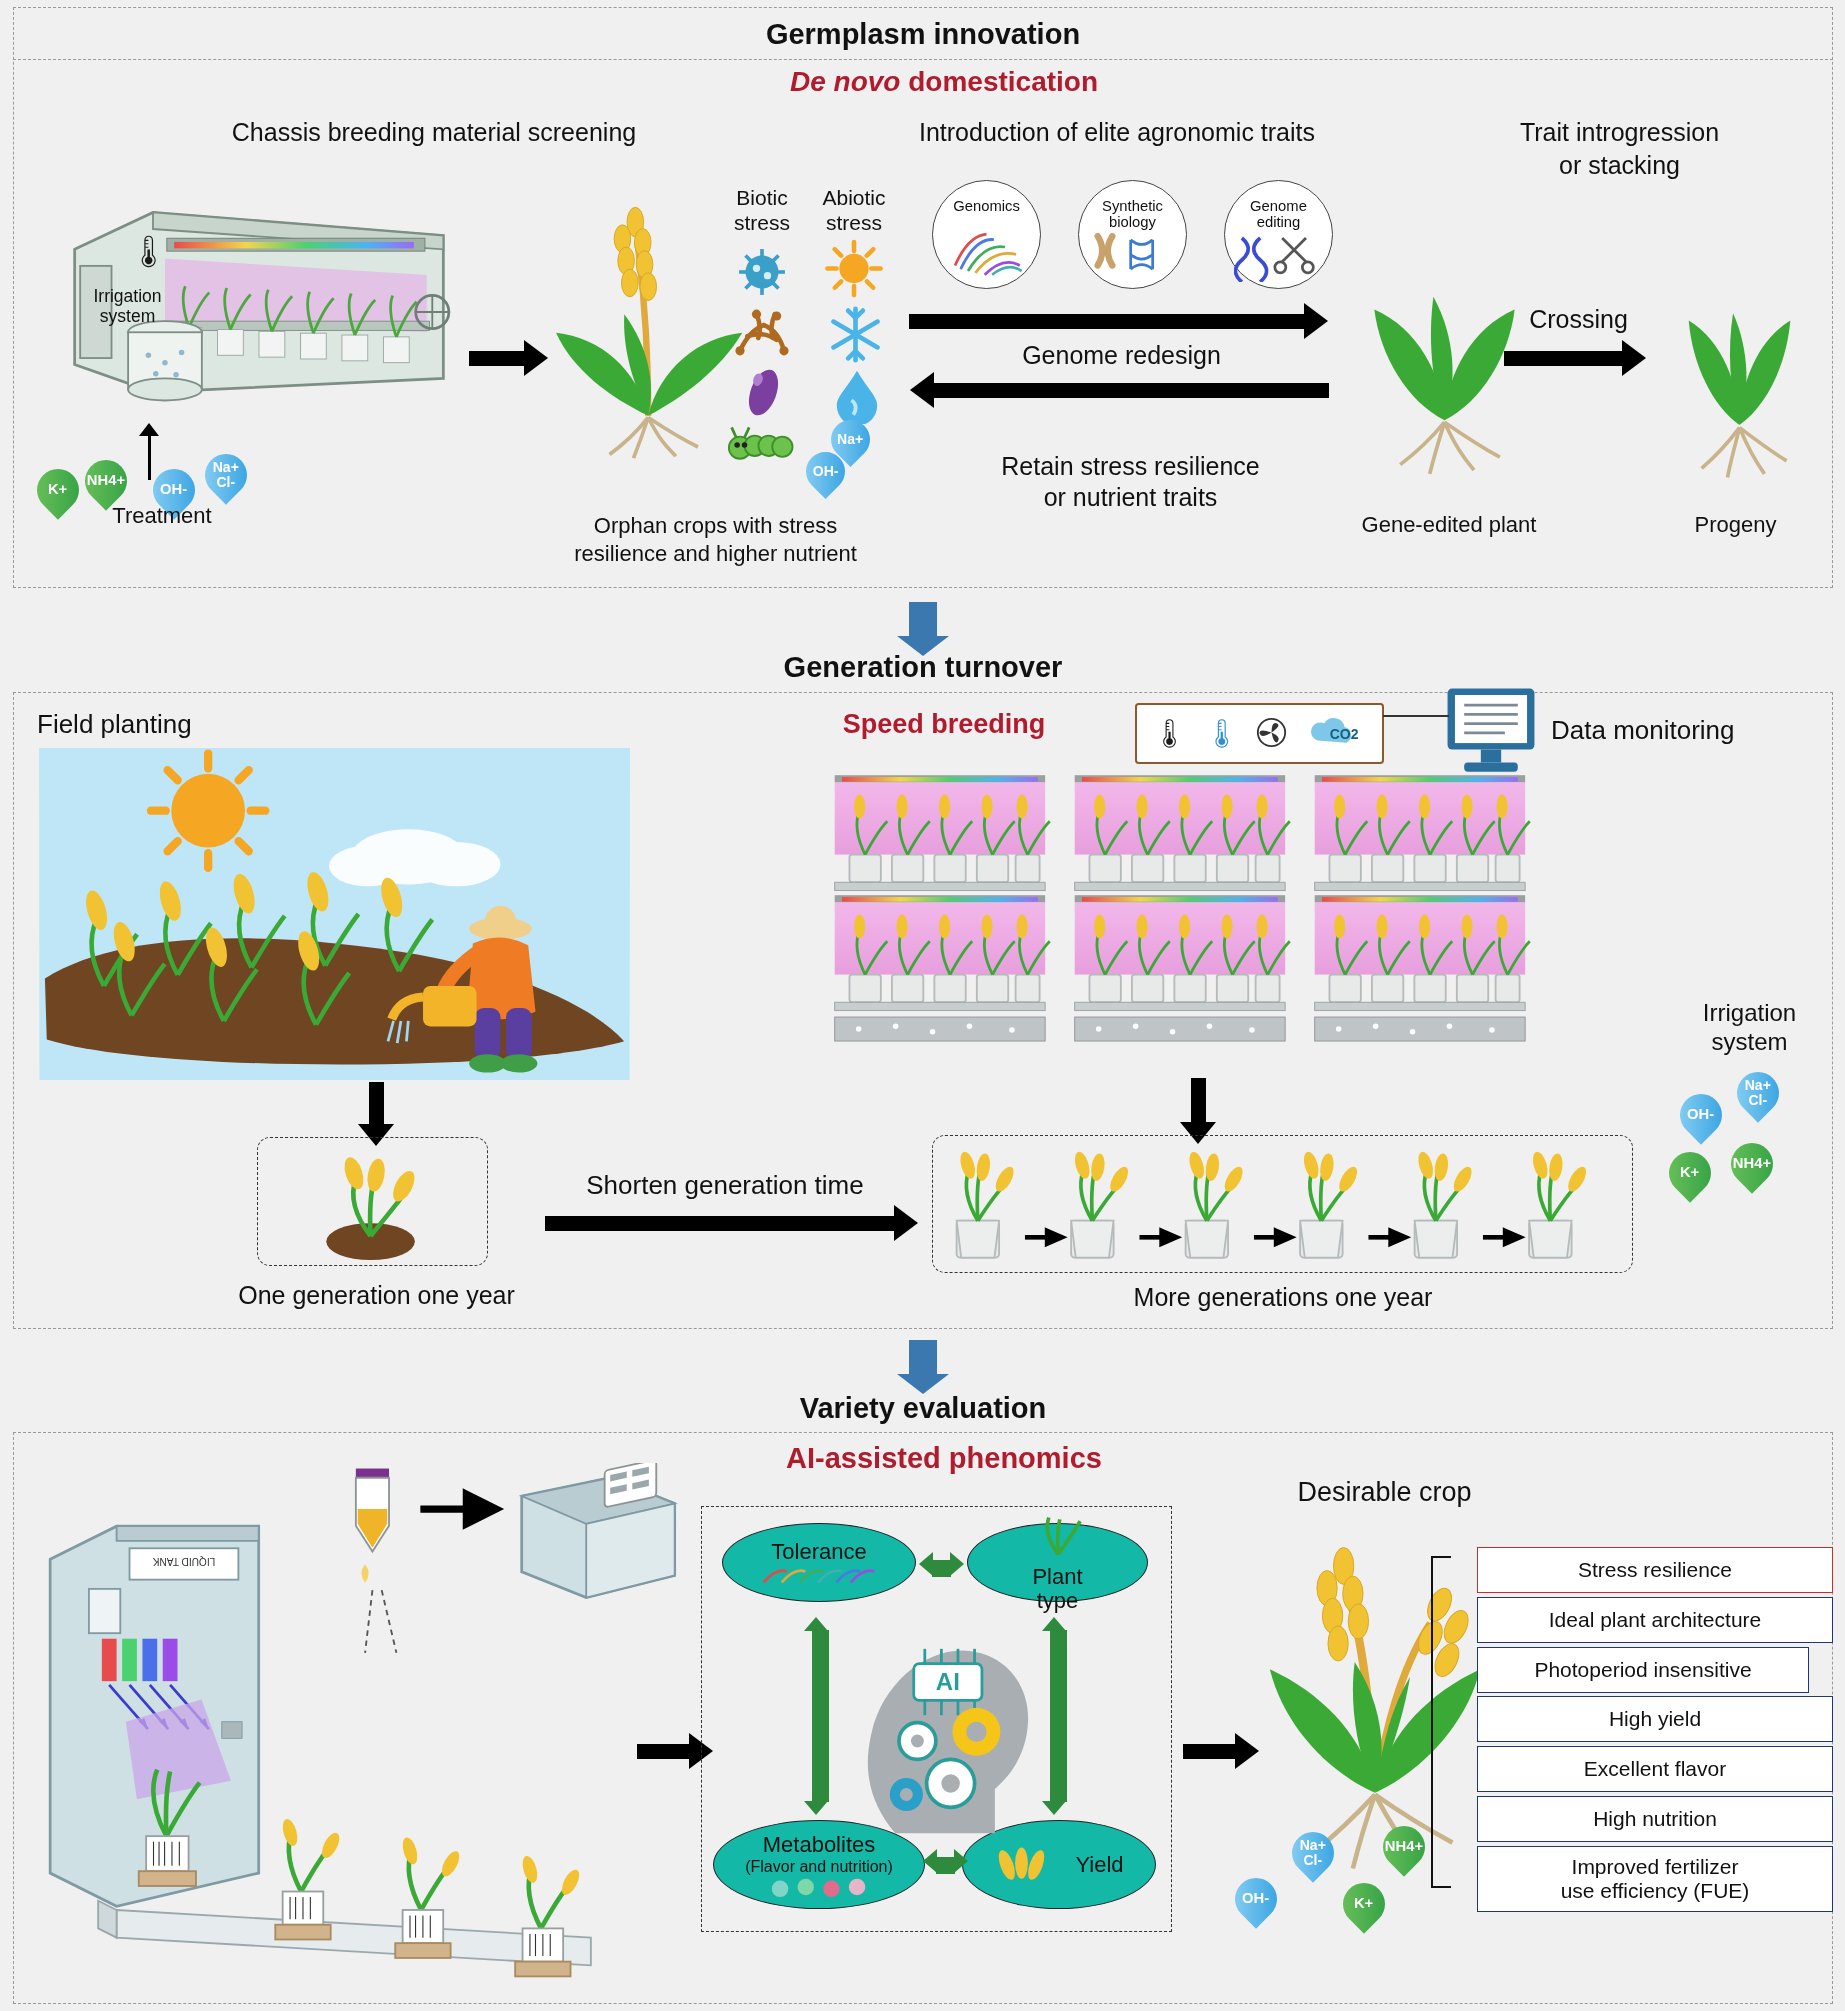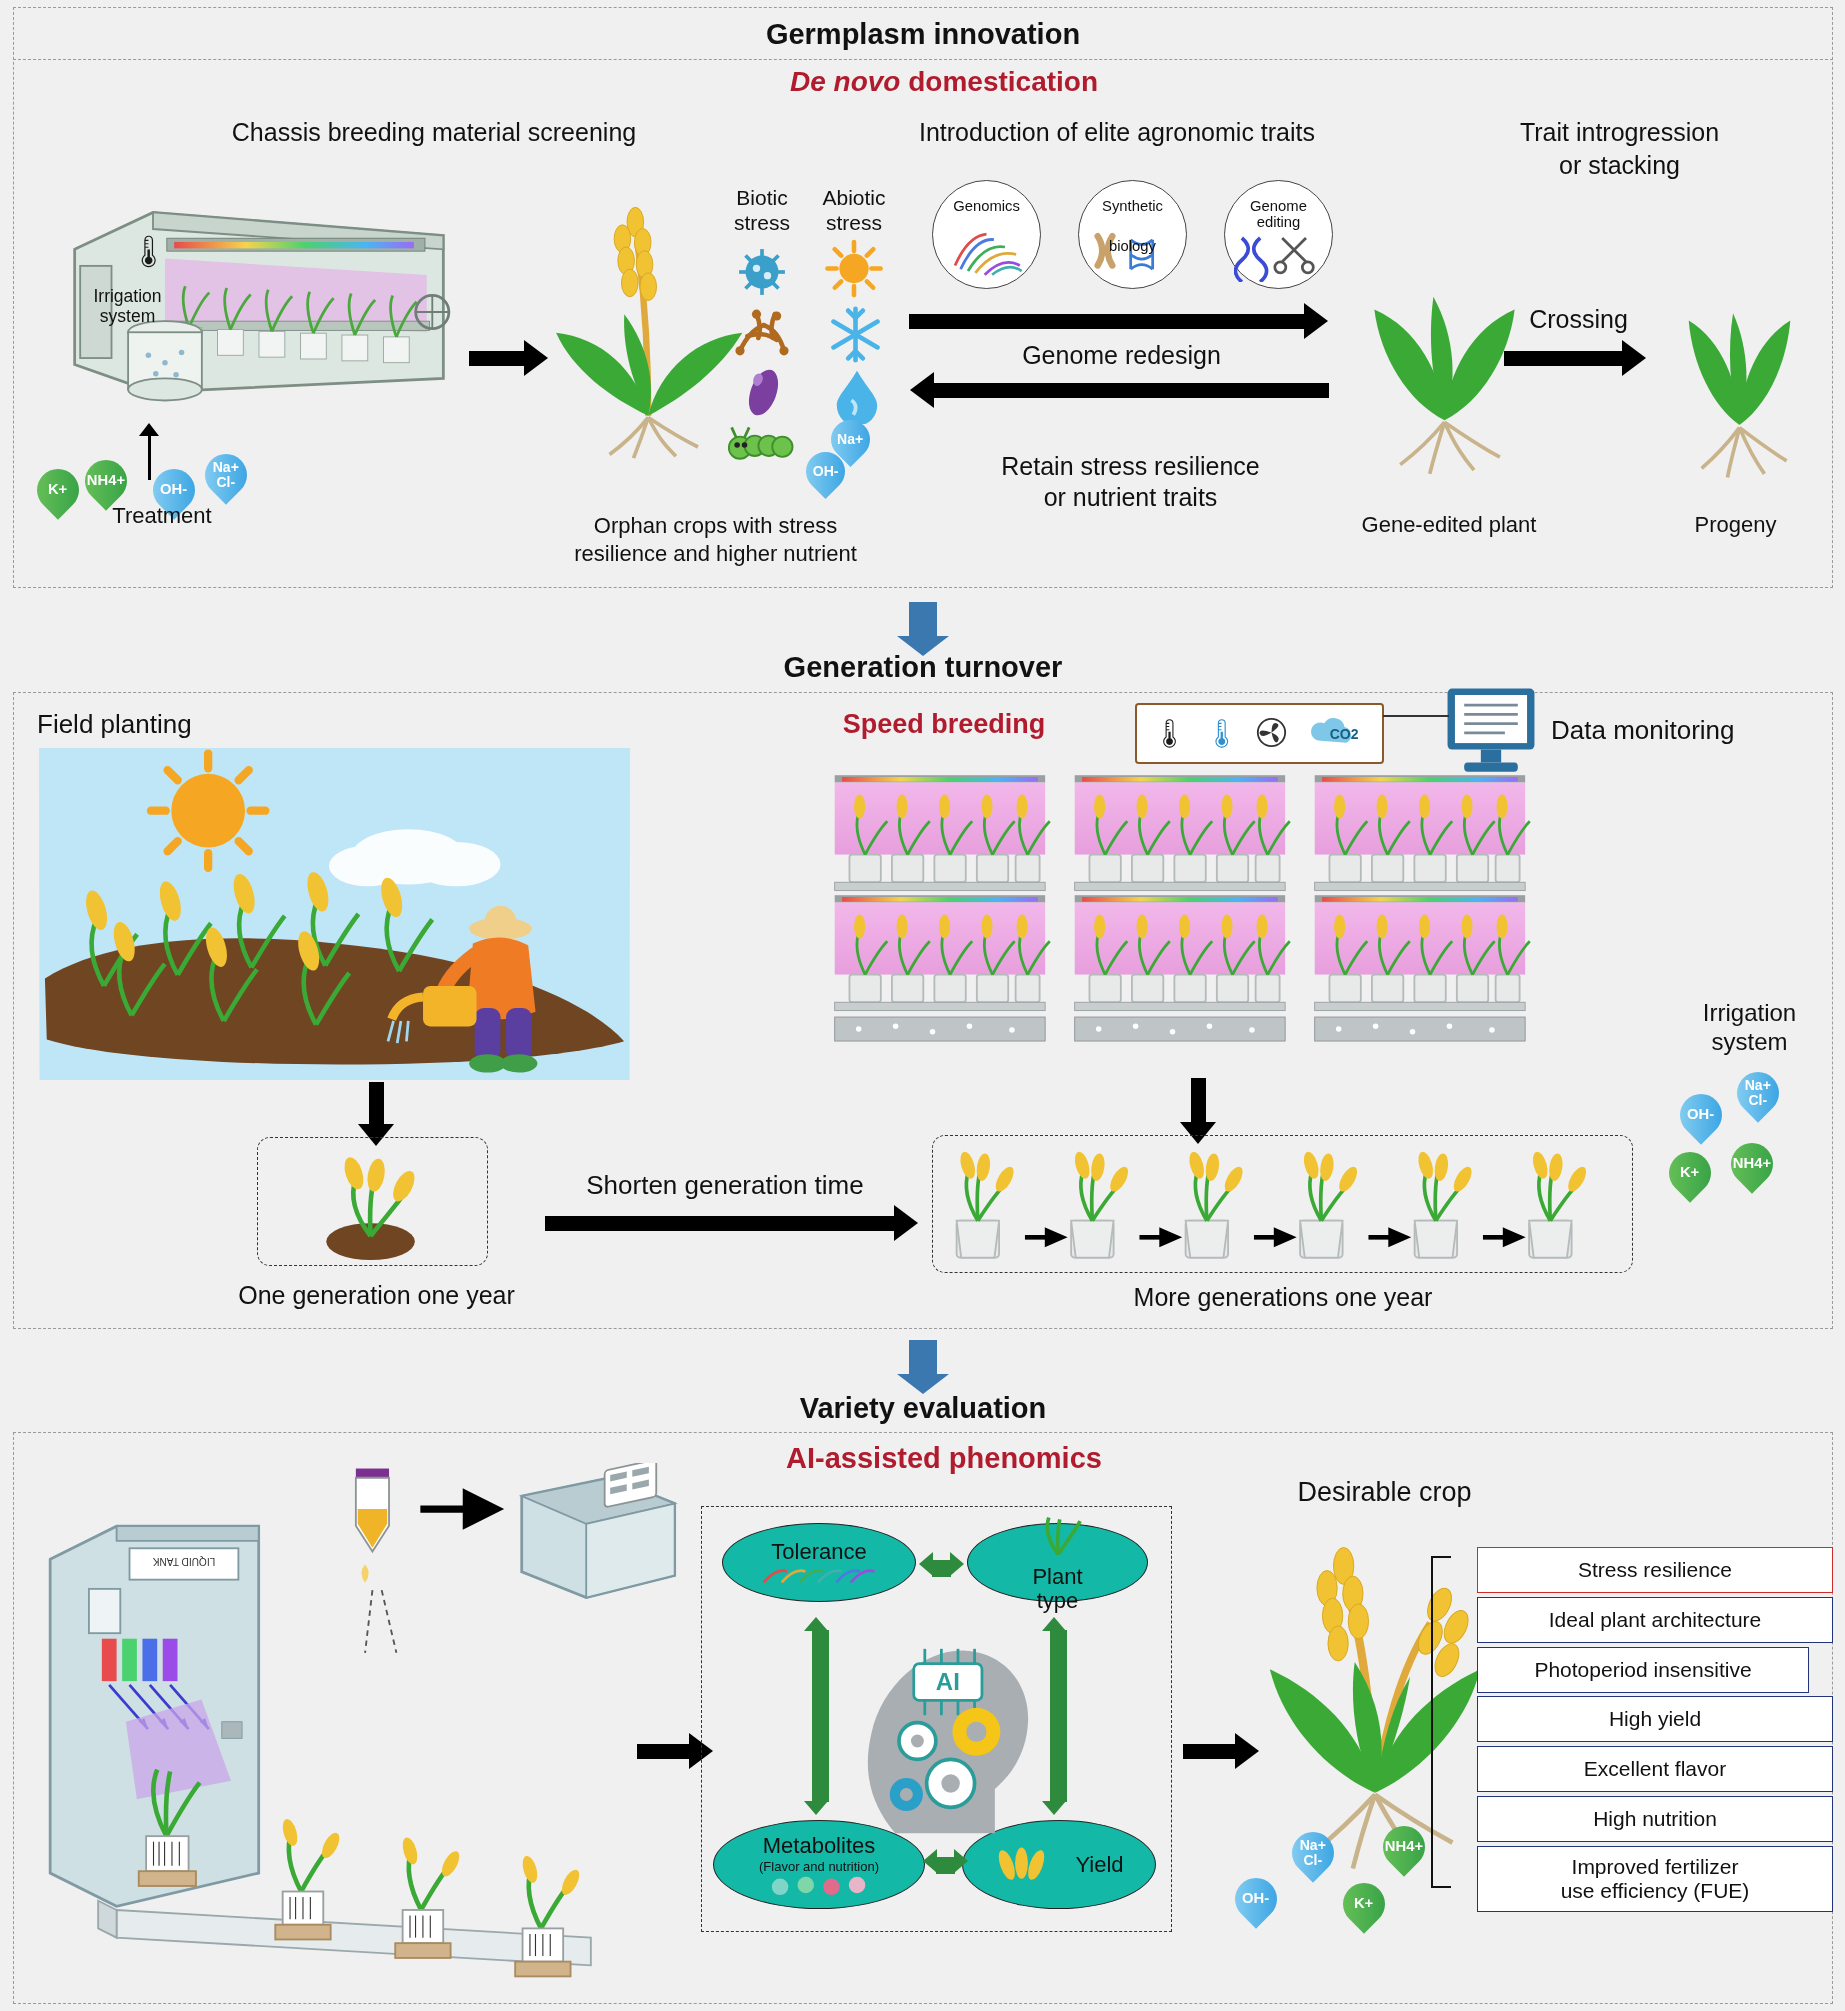--- a/index.html
+++ b/index.html
@@ -359,21 +359,21 @@
         <path d="M20 64 q16 -34 36 -32" stroke="#4b7be0"></path>
       <path d="M28 66 q18 -30 40 -26" stroke="#3fae5a"></path>
         <path d="M36 68 q20 -26 44 -20" stroke="#e0a93b"></path>
       <path d="M46 70 q20 -20 38 -10" stroke="#9b4be0"></path>
         <path d="M54 70 q18 -14 32 -4" stroke="#3fb0ae"></path>
     </g>
   </svg>
 </div>
 <div class="tech-circle" style="left:1078px; top:180px;">
   <div class="tech-label">Synthetic</div>
-  <div class="tech-label" style="top:33px;margin-top:24px;">biology</div>
+  <div class="tech-label" style="top:33px;">biology</div>
   <svg width="89" height="55" viewBox="0 0 96 60" style="margin-top:39px;">
     <path d="M10 10 q10 16 0 32 M26 10 q-10 16 0 32" stroke="#c9a26b" stroke-width="7" fill="none" stroke-linecap="round"></path>
     <g stroke="#3a7bd5" stroke-width="3" fill="none">
       <path d="M46 14 q12 10 24 0 M46 30 q12 10 24 0 M46 46 q12 -10 24 0"></path>
       <line x1="46" y1="14" x2="46" y2="46"></line>
         <line x1="70" y1="14" x2="70" y2="46"></line>
     </g>
   </svg>
 </div>
 <div class="tech-circle" style="left:1224px; top:180px;">
@@ -907,21 +907,21 @@
       </g>
     </svg>
     <div style="line-height:1.1;">
       <div>Plant</div>
       <div>type</div>
     </div>
   </div>
 </div>
 <div class="oval" style="left:713px; top:1820px; width:212px; height:89px;">
   <span>Metabolites</span>
-  <span style="font-size:13px;">(Flavor and nutrition)</span>
+  <span style="font-size:16px;">(Flavor and nutrition)</span>
   <svg width="109" height="22" viewBox="0 0 118 24">
     <circle cx="16" cy="14" r="9" fill="#7fd6c8"></circle>
       <circle cx="44" cy="12" r="9" fill="#7fd6a8"></circle>
     <circle cx="72" cy="14" r="9" fill="#e06b8b"></circle>
       <circle cx="100" cy="12" r="9" fill="#e8b5c8"></circle>
   </svg>
 </div>
 <div class="oval" style="left:962px; top:1820px; width:194px; height:89px;">
   <div style="display:flex; align-items:center; gap:26px;">
     <svg width="55" height="44" viewBox="0 0 60 48">

